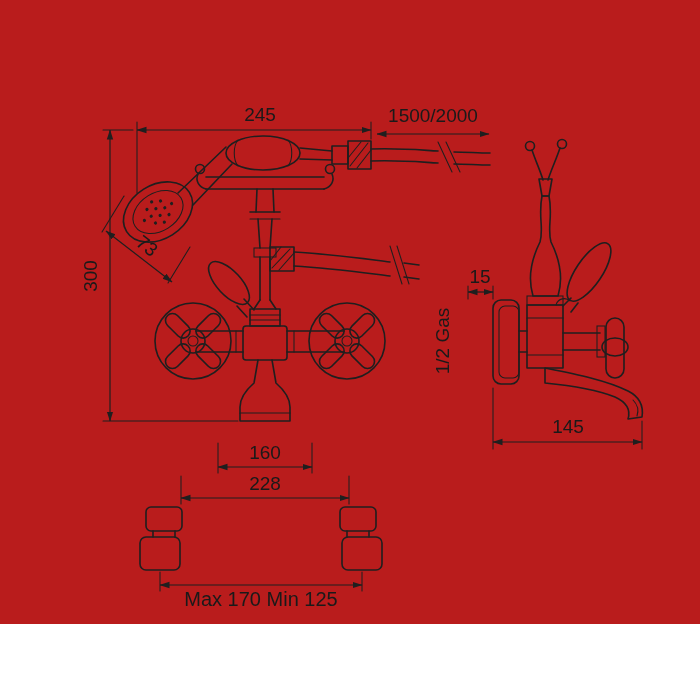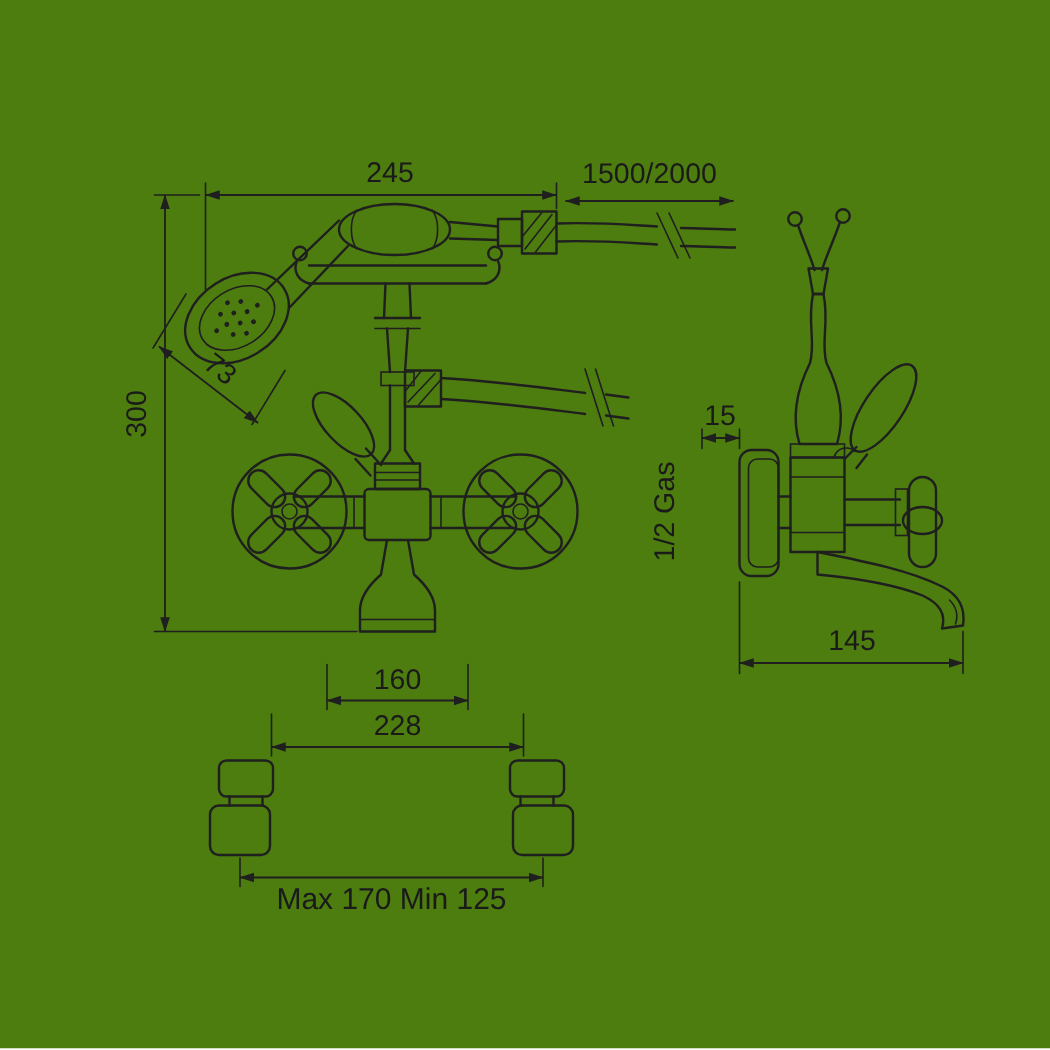--- a/index.html
+++ b/index.html
@@ -1,16 +1,16 @@
 <!DOCTYPE html>
 <html><head>
 <meta charset="utf-8">
 <style>
   html,body{margin:0;padding:0;background:#ffffff;}
-  .canvas{position:relative;width:700px;height:699px;background:#4d7c0f;overflow:hidden;
+  .canvas{position:relative;width:700px;height:624px;background:#b91c1c;overflow:hidden;
           font-family:"Liberation Sans", sans-serif;text-align:center;}
   svg{display:block;}
   .ln{fill:none;stroke:#1f1f1f;stroke-width:1.6;stroke-linecap:round;stroke-linejoin:round;}
   .thin{fill:none;stroke:#1f1f1f;stroke-width:1.05;stroke-linecap:round;}
   .dim{fill:none;stroke:#1f1f1f;stroke-width:1.2;}
   text{font-family:"Liberation Sans", sans-serif;font-size:19px;fill:#1a1a1a;}
   .big{font-size:20px;}
 </style>
 </head>
 <body>

